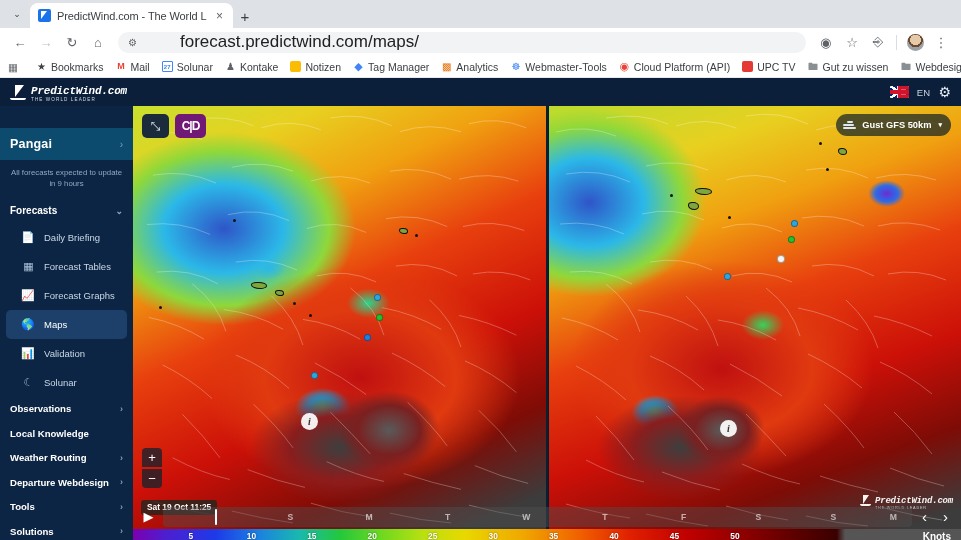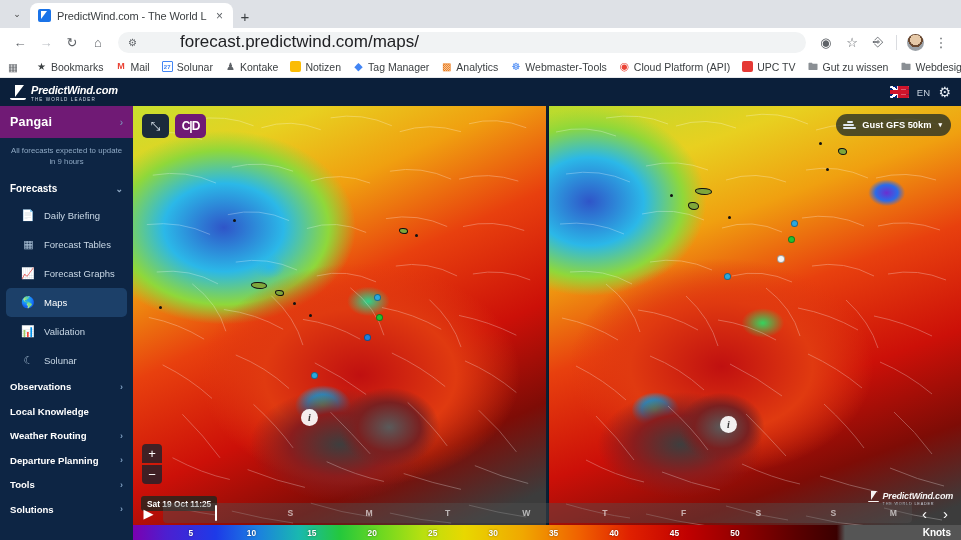--- a/index.html
+++ b/index.html
@@ -102,21 +102,21 @@
   }
   .pw-sail::before {
     content: ""; position: absolute; left: 5px; top: 0;
     width: 0; height: 0; border-left: 9px solid #fff; border-bottom: 12px solid transparent;
   }
   .pw-sail::after {
     content: ""; position: absolute; left: 0; bottom: 0; width: 16px; height: 2px;
     background: #fff; border-radius: 0 0 6px 6px;
   }
   .pw-txt { line-height: 1; }
-  .pw-name { font-size: 11px; font-weight: bold; color: #fff; font-style: italic; letter-spacing: -0.2px; }
+  .pw-name { font-size: 11px; font-weight: bold; color: #fff; font-style: italic; letter-spacing: -0.2px; font-family: Liberation Mono, monospace; }
   .pw-sub { font-size: 4.6px; color: #cfd8e3; letter-spacing: 1.1px; display: block; margin-top: 1px; }
   .hdr-right { margin-left: auto; display: flex; align-items: center; gap: 8px; }
   .flag {
     width: 19px; height: 12px; position: relative; overflow: hidden;
     background: #00247d; border-radius: 1px;
   }
   .flag::before {
     content: ""; position: absolute; left: 0; top: 0; right: 0; bottom: 0;
     background:
       linear-gradient(to bottom right, transparent calc(50% - 1.2px), #fff calc(50% - 1.2px), #fff calc(50% + 1.2px), transparent calc(50% + 1.2px)),
@@ -134,22 +134,22 @@
   .gear { font-size: 14px; color: #e6edf5; line-height: 1; }
 
   .body-row { flex: 1; display: flex; min-height: 0; }
 
   
   .sidebar {
     width: 133px; background: #0d2544; flex: 0 0 133px; display: flex; flex-direction: column;
     overflow: hidden;
   }
   .loc-row {
-    height: 32px; background: #701a75; display: flex; align-items: center;
-    padding: 0 10px; color: #fff;
+    height: 32px; background: #0c4a6e; display: flex; align-items: center;
+    padding: 0 10px; color: #fff; margin-top: 22px;
   }
   .loc-name { font-size: 12.5px; font-weight: bold; letter-spacing: 0.2px; }
   .loc-chev { margin-left: auto; color: #7e9ec0; font-size: 10px; }
   .update-note {
     padding: 7px 8px 9px; font-size: 7.8px; color: #8fa9c4; text-align: center; line-height: 1.45;
   }
   .sec-head {
     height: 24px; display: flex; align-items: center; padding: 0 10px;
     font-size: 10px; font-weight: bold; color: #fff;
   }
@@ -449,21 +449,21 @@
         </div>
         <div class="grp-item">
           <span>Local Knowledge</span>
           <span class="chev"></span>
         </div>
         <div class="grp-item">
           <span>Weather Routing</span>
           <span class="chev">›</span>
         </div>
         <div class="grp-item">
-          <span>Departure Planning</span>
+          <span>Departure Webdesign</span>
           <span class="chev">›</span>
         </div>
         <div class="grp-item">
           <span>Tools</span>
           <span class="chev">›</span>
         </div>
         <div class="grp-item">
           <span>Solutions</span>
           <span class="chev">›</span>
         </div>

